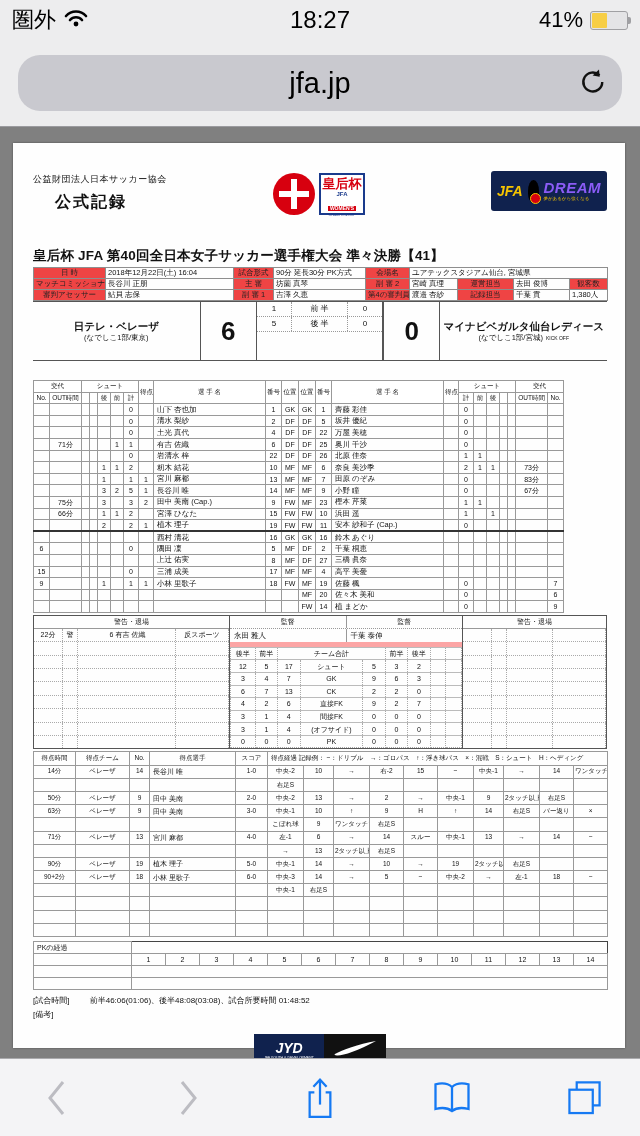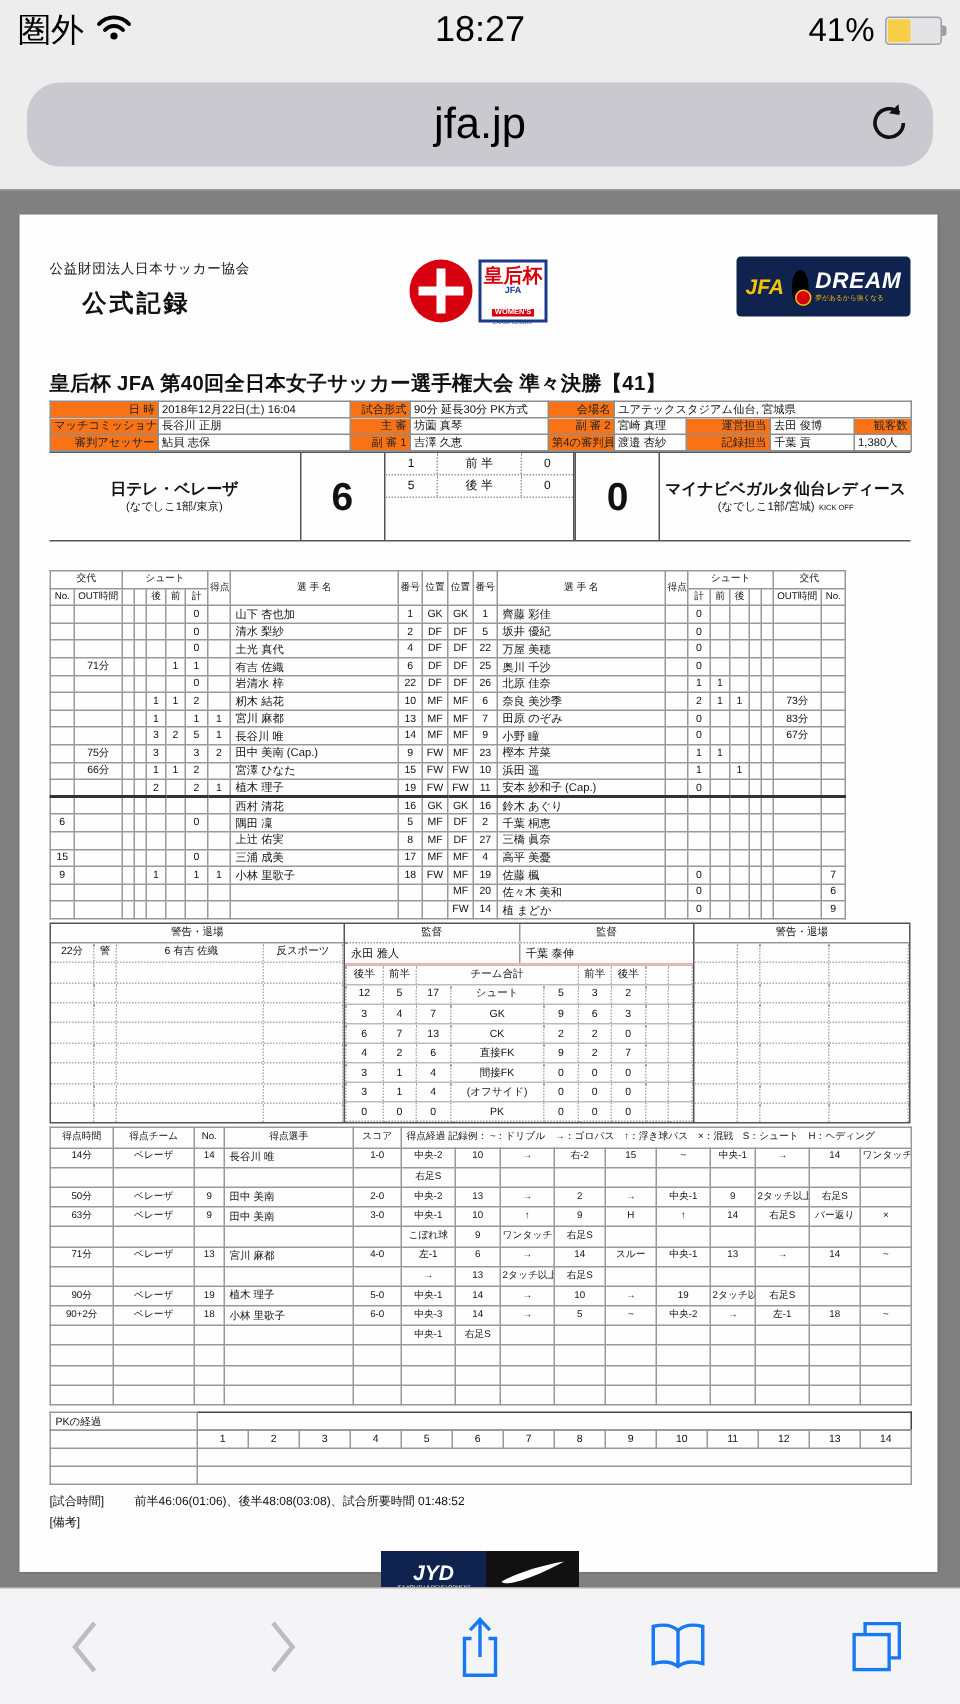--- a/index.html
+++ b/index.html
@@ -37,29 +37,29 @@
   .cup-box{width:46px;height:42px;border:2px solid #1a3a8c;margin:2px 0 0 4px;background:#fff;text-align:center;line-height:1.05;padding-top:2px;box-sizing:border-box;}
   .cup-t1{color:#d7000f;font-weight:bold;font-size:13px;}
   .cup-t2{color:#1a3a8c;font-weight:bold;font-size:6px;}
   .cup-t3{background:#d7000f;color:#fff;font-size:5px;font-weight:bold;display:inline-block;padding:0 2px;}
   .cup-t4{color:#1a3a8c;font-size:3.5px;}
   .dream-badge{margin-left:auto;width:116px;height:40px;background:#10224e;border-radius:3px;display:flex;align-items:center;padding:0 6px;box-sizing:border-box;gap:5px;}
   .dream-jfa{color:#f5c400;font-weight:bold;font-style:italic;font-size:14px;}
   .dream-eagle{width:18px;height:22px;background:#000;border-radius:50% 50% 40% 40%;position:relative;}
   .dream-eagle:after{content:"";position:absolute;left:2px;bottom:-2px;width:9px;height:9px;border-radius:50%;background:#d7000f;border:1px solid #f5c400;}
   .dream-right{display:flex;flex-direction:column;line-height:1;}
-  .dream-word{color:#ffffff;font-weight:bold;font-style:italic;font-size:15px;letter-spacing:.5px;}
+  .dream-word{color:#8b5cf6;font-weight:bold;font-style:italic;font-size:15px;letter-spacing:.5px;}
   .dream-tag{color:#f5c400;font-size:4.5px;margin-top:2px;}
 
   .doc-title{font-size:13.5px;font-weight:bold;margin:4px 0 2px 0;letter-spacing:.2px;}
 
   table{border-collapse:collapse;table-layout:fixed;}
   .t{width:574px;font-size:7.5px;line-height:1;}
   .t td,.t th{border:1px solid #8e8e8e;padding:1px 2px;height:11px;white-space:nowrap;overflow:hidden;font-weight:normal;box-sizing:border-box;}
-  .t .lab{background:#f97316;text-align:right;color:#222;margin-top:44px;}
+  .t .lab{background:#ef4444;text-align:center;color:#222;margin-top:44px;}
   .outer{border:1px solid #444;}
 
   
   .score-wrap{display:flex;width:574px;height:58px;margin-top:0;border-top:1px solid #555;border-bottom:1px solid #555;}
   .team-cell{width:168px;display:flex;flex-direction:column;align-items:center;justify-content:center;line-height:1.2;}
   .team-name{font-size:10.5px;font-weight:bold;}
   .team-sub{font-size:7.5px;}
   .kickoff{font-size:5px;margin-left:3px;}
   .big-score{width:56px;display:flex;align-items:center;justify-content:center;font-size:26px;font-weight:bold;border-left:1px solid #555;border-right:1px solid #555;}
   .mini{width:126px;border-right:1px solid #555;display:flex;flex-direction:column;}
@@ -84,21 +84,21 @@
   .panel-title{font-size:7px;text-align:center;border-bottom:1px solid #999;height:12px;line-height:12px;}
   .wl{width:196px;border-right:1px solid #555;}
   .wr{width:144px;border-left:1px solid #555;}
   .wrow{display:flex;height:12.4px;border-bottom:1px dotted #aaa;font-size:7px;line-height:12.4px;}
   .wrow span{display:block;border-right:1px dotted #aaa;text-align:center;overflow:hidden;white-space:nowrap;}
   .w-time{width:28px;}.w-mark{width:14px;}.w-name{flex:1;text-align:left;padding-left:2px;}.w-reason{width:52px;}
   .center-panel{flex:1;display:flex;flex-direction:column;}
   .coach-heads{display:flex;height:12px;border-bottom:1px dotted #999;}
   .coach-heads div{flex:1;font-size:7px;text-align:center;line-height:12px;border-right:1px solid #999;}
   .coach-heads div:last-child{border-right:none;}
-  .coach-names{display:flex;height:13px;border-bottom:1px solid #fca5a5;}
+  .coach-names{display:flex;height:13px;border-bottom:5px solid #fca5a5;}
   .coach-names div{flex:1;font-size:7.5px;line-height:13px;padding-left:4px;border-right:1px solid #999;overflow:hidden;white-space:nowrap;}
   .coach-names div:last-child{border-right:none;}
   .tot{width:100%;font-size:7px;flex:1;}
   .tot td,.tot th{border:1px dotted #aaa;border-top:1px solid #bbb;text-align:center;height:11.8px;padding:0 1px;font-weight:normal;line-height:1;box-sizing:border-box;}
   .tot .tlabel{font-size:7px;}
 
   
   .gt{width:574px;font-size:6.5px;margin-top:2px;}
   .gt td,.gt th{border:1px solid #999;height:13.2px;padding:0 1px;text-align:center;white-space:nowrap;overflow:hidden;font-weight:normal;line-height:1;box-sizing:border-box;}
   .gt th{font-size:6.5px;}

